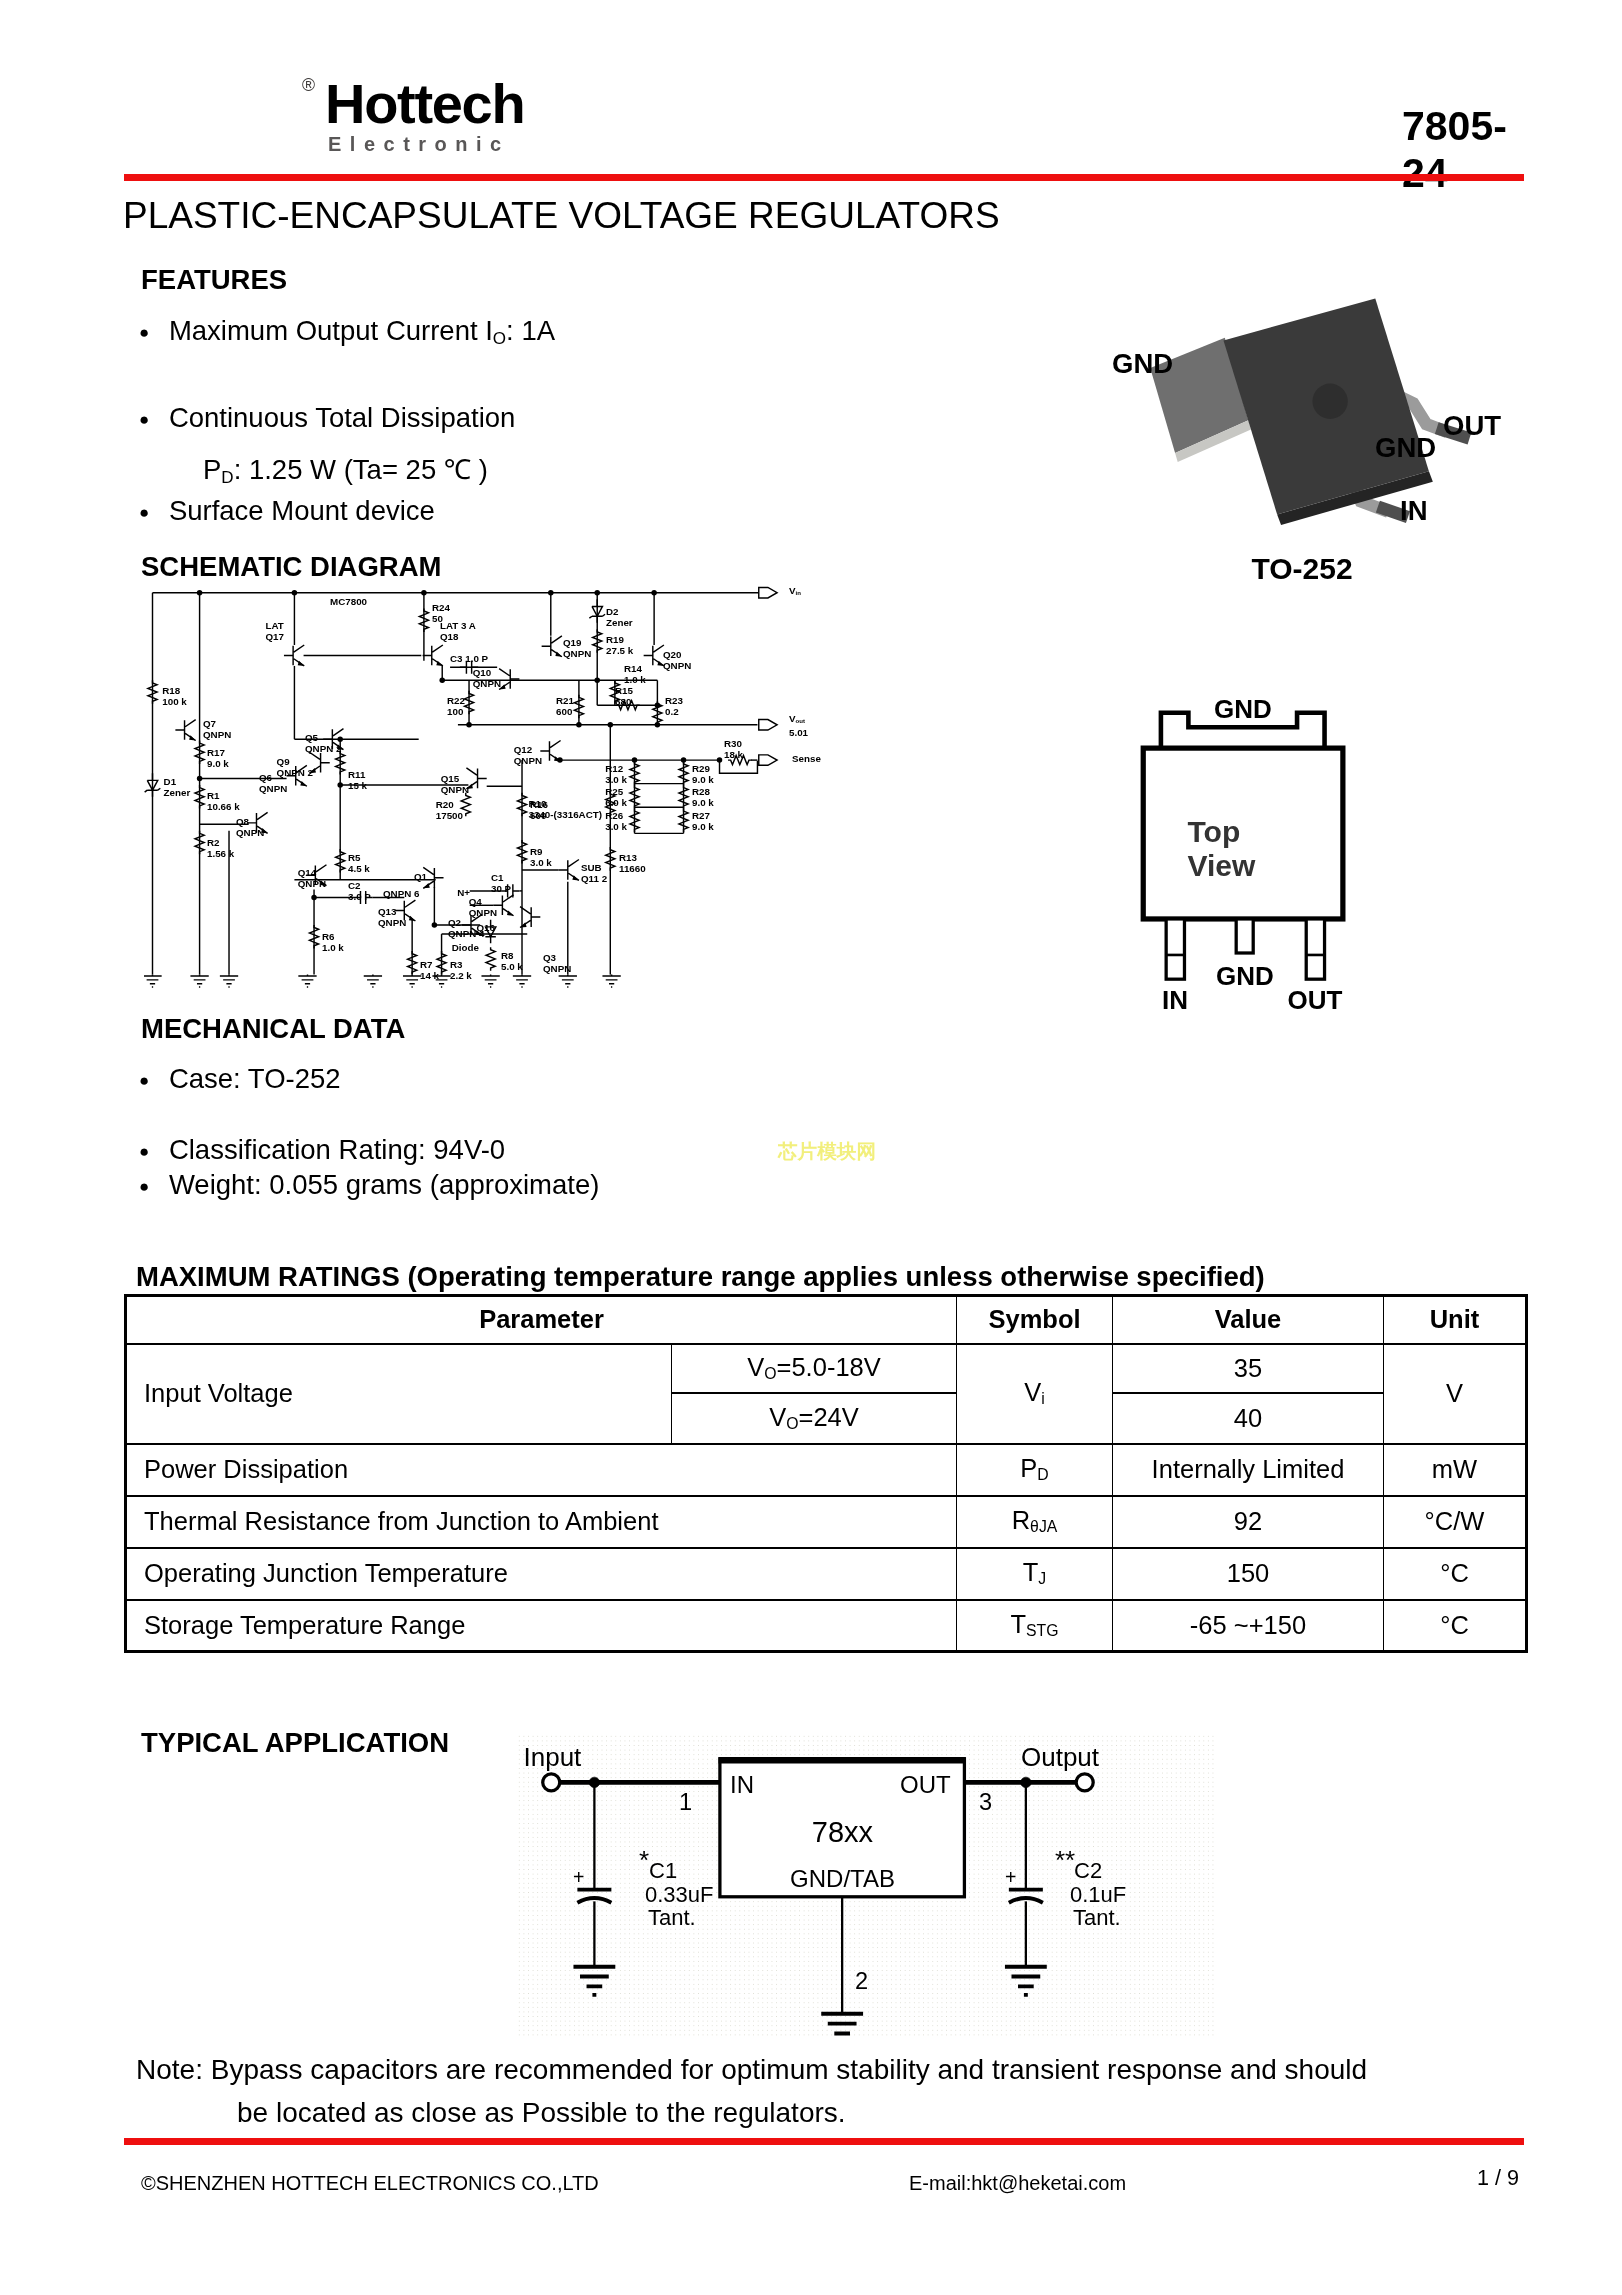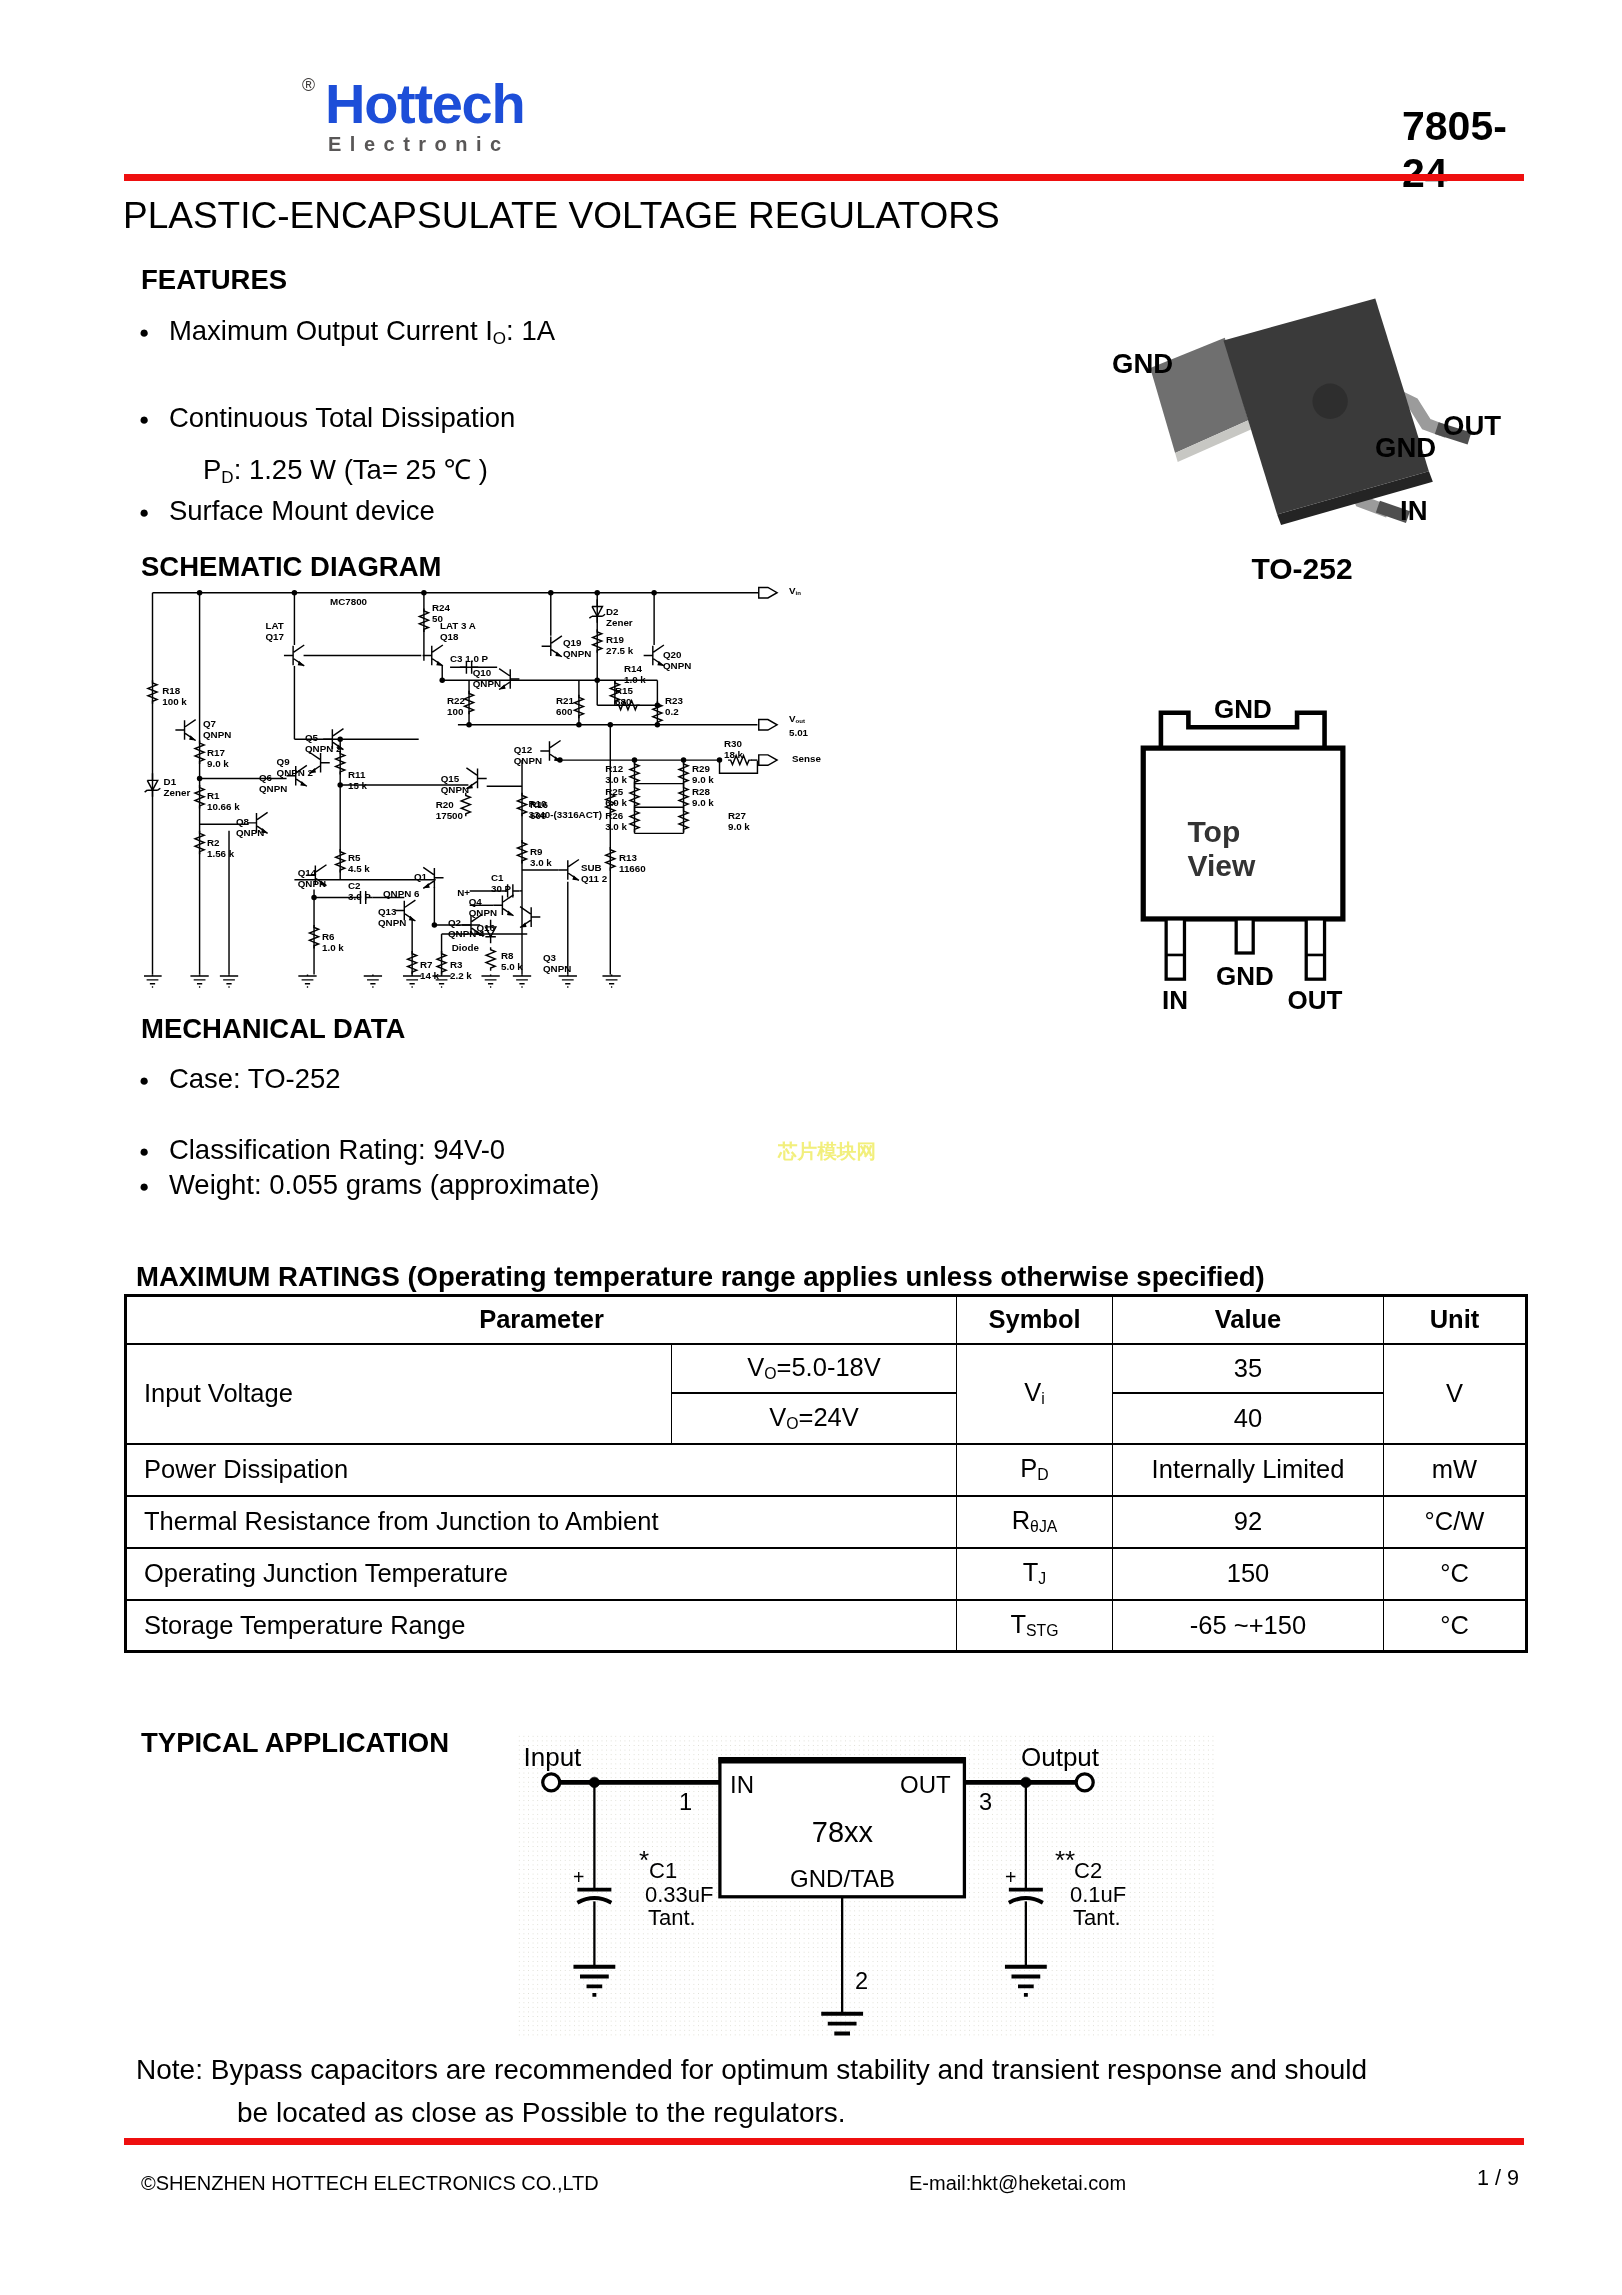--- a/index.html
+++ b/index.html
@@ -9,21 +9,21 @@
   .rule{background:#ee0f0f;height:6.5px}
   .title{font-size:37px;letter-spacing:0;white-space:nowrap}
   .sec{font-size:27.5px;font-weight:bold;white-space:nowrap}
   .bline{font-size:27.5px;white-space:nowrap}
   .dot{display:inline-block;font-size:17px;vertical-align:2px;margin-right:19.6px}
   .sb{font-size:0.62em;vertical-align:-0.22em}
   .pn{font-size:41px;font-weight:bold}
   
   .logo-ellipse{width:190px;height:89px;border-radius:50%;background:#e60012;display:flex;align-items:center;justify-content:center}
   .logo-abbr{color:#fff;font-size:58px;font-weight:bold;letter-spacing:0.7px}
-  .logo-name{font-size:56px;font-weight:bold;color:#1d4ed8;letter-spacing:-1.3px}
+  .logo-name{font-size:56px;font-weight:bold;color:#000000;letter-spacing:-1.3px}
   .logo-sub{font-size:20px;color:#595757;letter-spacing:8.5px;font-weight:bold}
   .logo-reg{font-size:17.7px;color:#3d3a39}
   
   #schematic{width:654px;height:419px}
   #schematic svg path,#schematic svg use{stroke:#000;stroke-width:2.2;fill:none}
   #schematic svg polygon{stroke:none}
   .sch-label{position:absolute;font-size:9.8px;line-height:11px;font-weight:bold;white-space:pre-line}
   .sch-label.r{transform:translateX(-100%)}
   
   .pkg-label{font-size:27.5px;font-weight:bold;white-space:nowrap}
@@ -258,21 +258,21 @@
 QNPN 2</div><div class="sch-label r" style="left: 169px; top: 174px;">Q9
 QNPN 2</div><div class="sch-label" style="left: 115px; top: 190px;">Q6
 QNPN</div><div class="sch-label" style="left: 204px; top: 187px;">R11
 15 k</div><div class="sch-label r" style="left: 398px; top: 162px;">Q12
 QNPN</div><div class="sch-label" style="left: 580px; top: 156px;">R30
 18 k</div><div class="sch-label r" style="left: 483px; top: 181px;">R12
 3.0 k</div><div class="sch-label" style="left: 548px; top: 181px;">R29
 9.0 k</div><div class="sch-label r" style="left: 483px; top: 204px;">R25
 6.0 k</div><div class="sch-label" style="left: 548px; top: 204px;">R28
 9.0 k</div><div class="sch-label r" style="left: 483px; top: 228px;">R26
-3.0 k</div><div class="sch-label" style="left: 548px; top: 228px; margin-left: 36px;">R27
+3.0 k</div><div class="sch-label" style="left: 548px; top: 228px;">R27
 9.0 k</div><div class="sch-label r" style="left: 458px; top: 216px;">R10
 3340-(3316ACT)</div><div class="sch-label" style="left: 386px; top: 217px;">R16
 600</div><div class="sch-label r" style="left: 319px; top: 217px;">R20
 17500</div><div class="sch-label r" style="left: 325px; top: 191px;">Q15
 QNPN</div><div class="sch-label" style="left: 475px; top: 270px;">R13
 11660</div><div class="sch-label" style="left: 386px; top: 264px;">R9
 3.0 k</div><div class="sch-label" style="left: 437px; top: 280px;">SUB
 Q11 2</div><div class="sch-label" style="left: 347px; top: 290px;">C1
 30 P</div><div class="sch-label r" style="left: 326px; top: 305px;">N+</div><div class="sch-label r" style="left: 353px; top: 314px;">Q4
 QNPN</div><div class="sch-label r" style="left: 351px; top: 340px;">Q16</div><div class="sch-label" style="left: 399px; top: 328px; margin-top: 42px;">Q3

